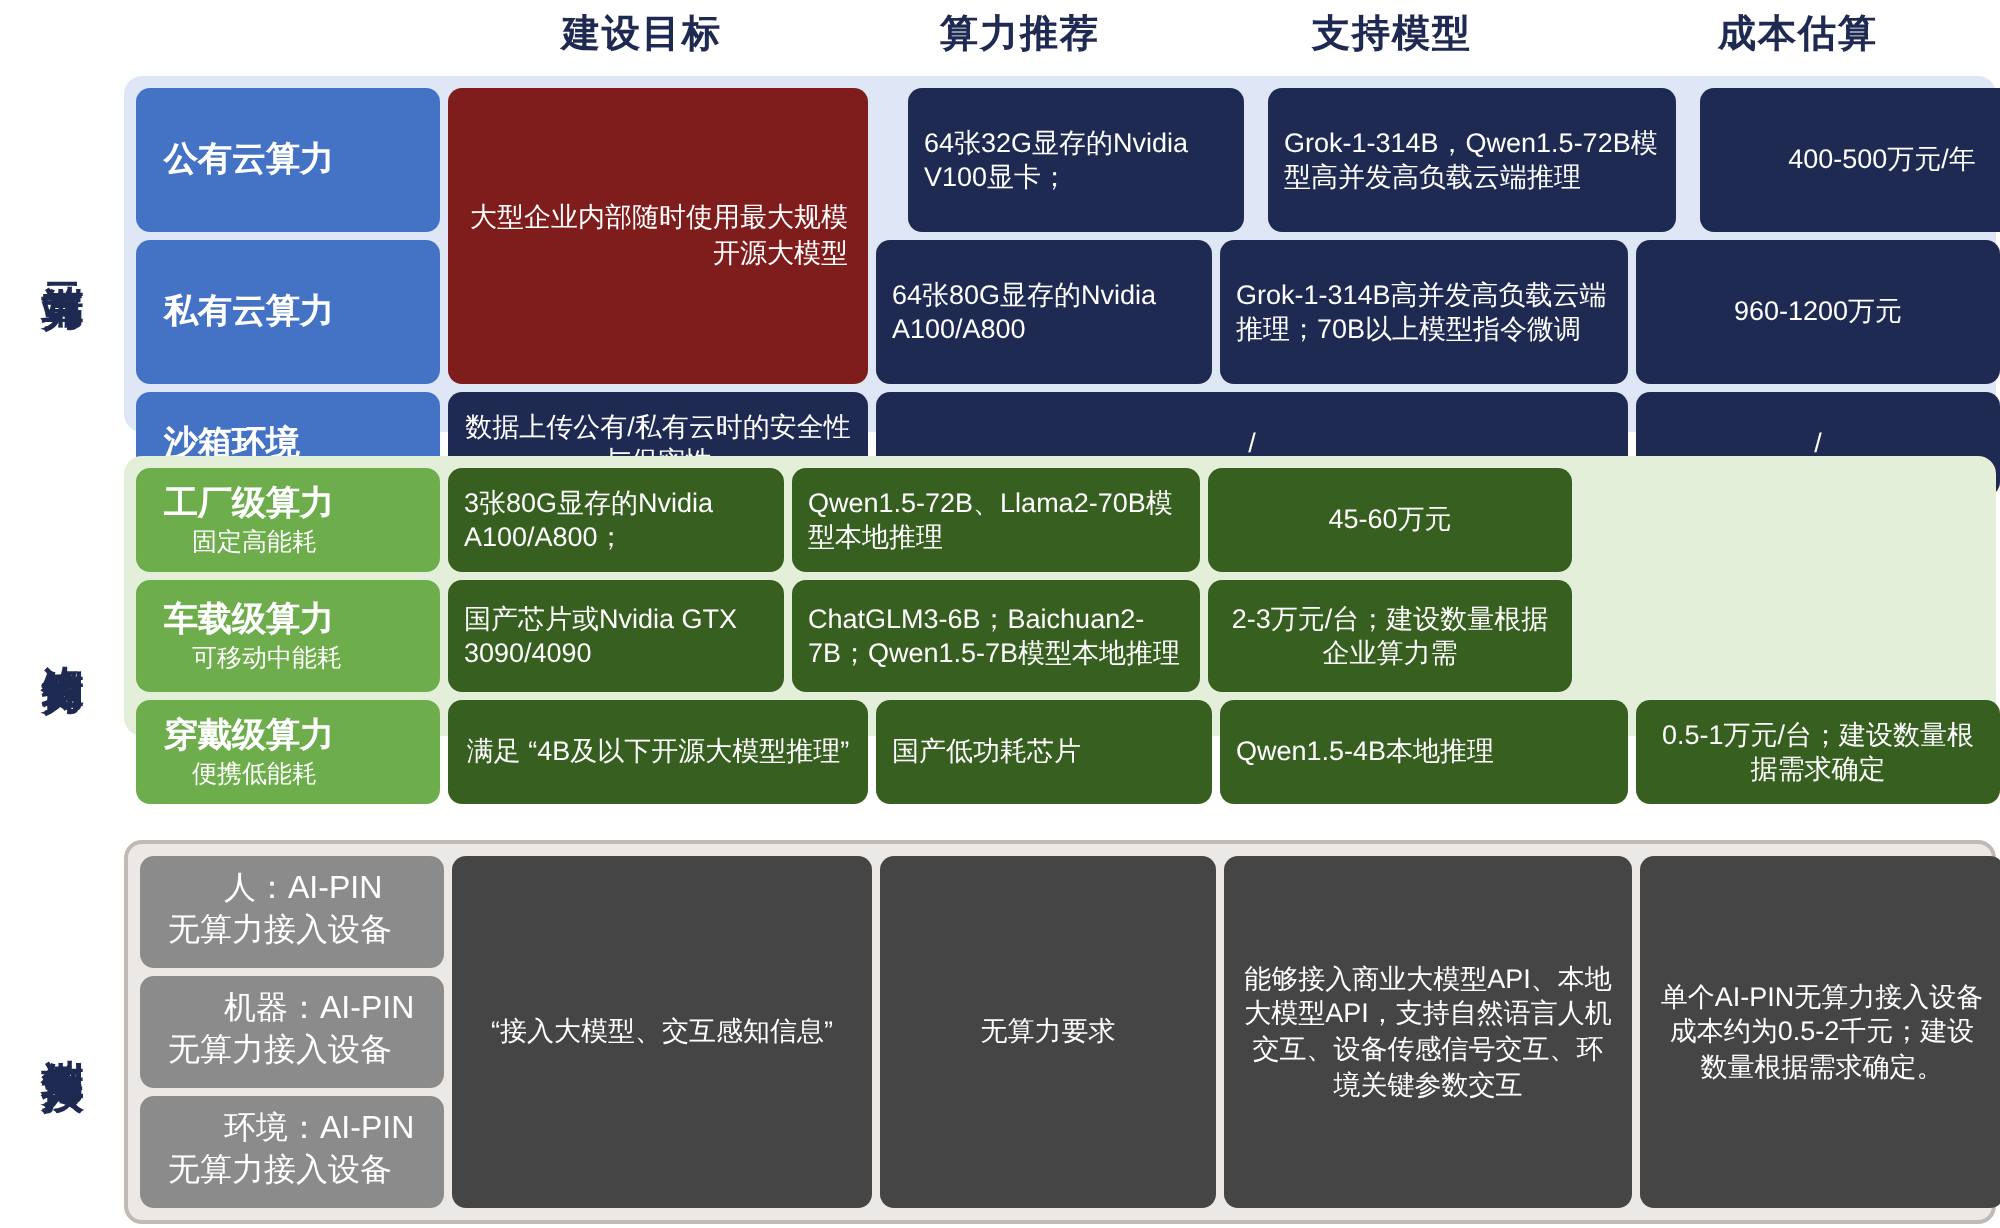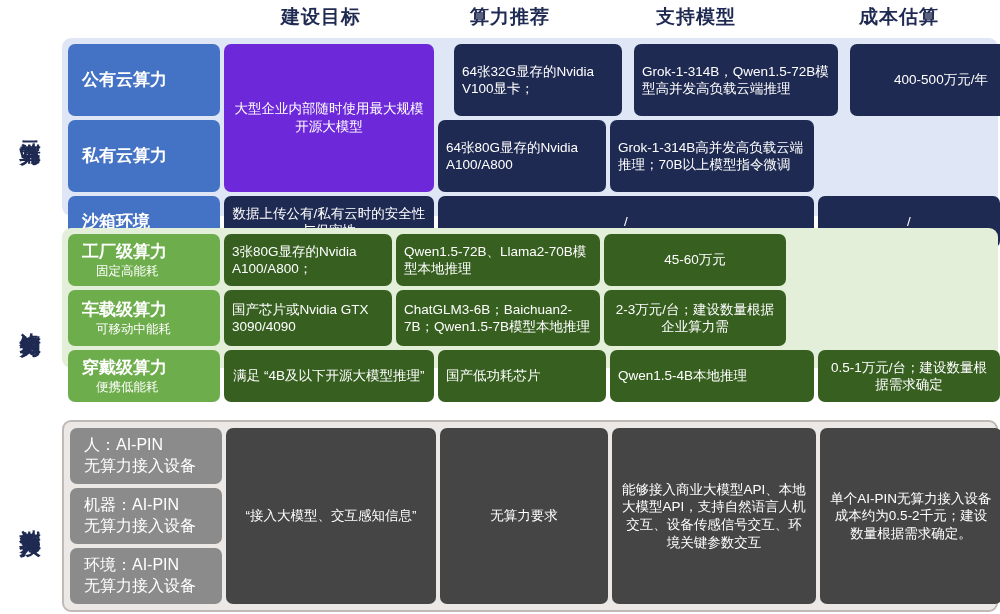--- a/index.html
+++ b/index.html
@@ -94,21 +94,21 @@
   
   .device .cell.left{background:#8b8b8b;font-size:16px;line-height:1.3;}
   .device .cell:not(.left){background:#454545;}
 
   .lbl-main{font-weight:bold;font-size:17px;}
   .lbl-sub{font-size:13px;font-weight:normal;margin-top:1px;}
 
   .edge .cell.left .lbl-main{font-size:17px;}
   .edge .cell.left .lbl-sub{font-size:12.5px;padding-left:14px;}
 
-  .device .cell.left .lbl-main{font-weight:normal;font-size:16px;}
+  .device .cell.left .lbl-main{font-weight:normal;font-size:16px;margin-left:28px;}
   .device .cell.left .lbl-sub{font-size:16px;margin-top:0;}
 
   
   .merged{
     position:absolute;
     box-sizing:border-box;
     border-radius:7px;
     display:flex;align-items:center;justify-content:center;
     text-align:center;color:#fff;
     font-size:13.5px;line-height:1.3;padding:4px 10px;
@@ -143,23 +143,24 @@
         <div class="cell ctr w-cost">400-500万元/年</div>
       </div>
 
       <div class="row" style="top:76px;height:72px;">
         <div class="cell left w-label">
           <div class="lbl-main">私有云算力</div>
         </div>
         <div class="w-goal"></div>
         <div class="cell jleft w-comp">64张80G显存的Nvidia A100/A800</div>
         <div class="cell jleft w-model">Grok-1-314B高并发高负载云端推理；70B以上模型指令微调</div>
-      </div>
-
-      <div class="merged" style="left:156px;top:0;width:210px;height:148px;background:#6d28d9;">大型企业内部随时使用最大规模开源大模型</div>
+        <div class="cell ctr w-cost">960-1200万元</div>
+      </div>
+
+      <div class="merged" style="left:156px;top:0;width:210px;height:148px;background:#7f1d1d;text-align:right;">大型企业内部随时使用最大规模开源大模型</div>
 
       <div class="row" style="top:152px;height:52px;">
         <div class="cell left w-label">
           <div class="lbl-main">沙箱环境</div>
         </div>
         <div class="cell ctr w-goal">数据上传公有/私有云时的安全性与保密性</div>
         <div class="cell ctr" style="flex:0 0 376px;">/</div>
         <div class="cell ctr w-cost">/</div>
       </div>
 

